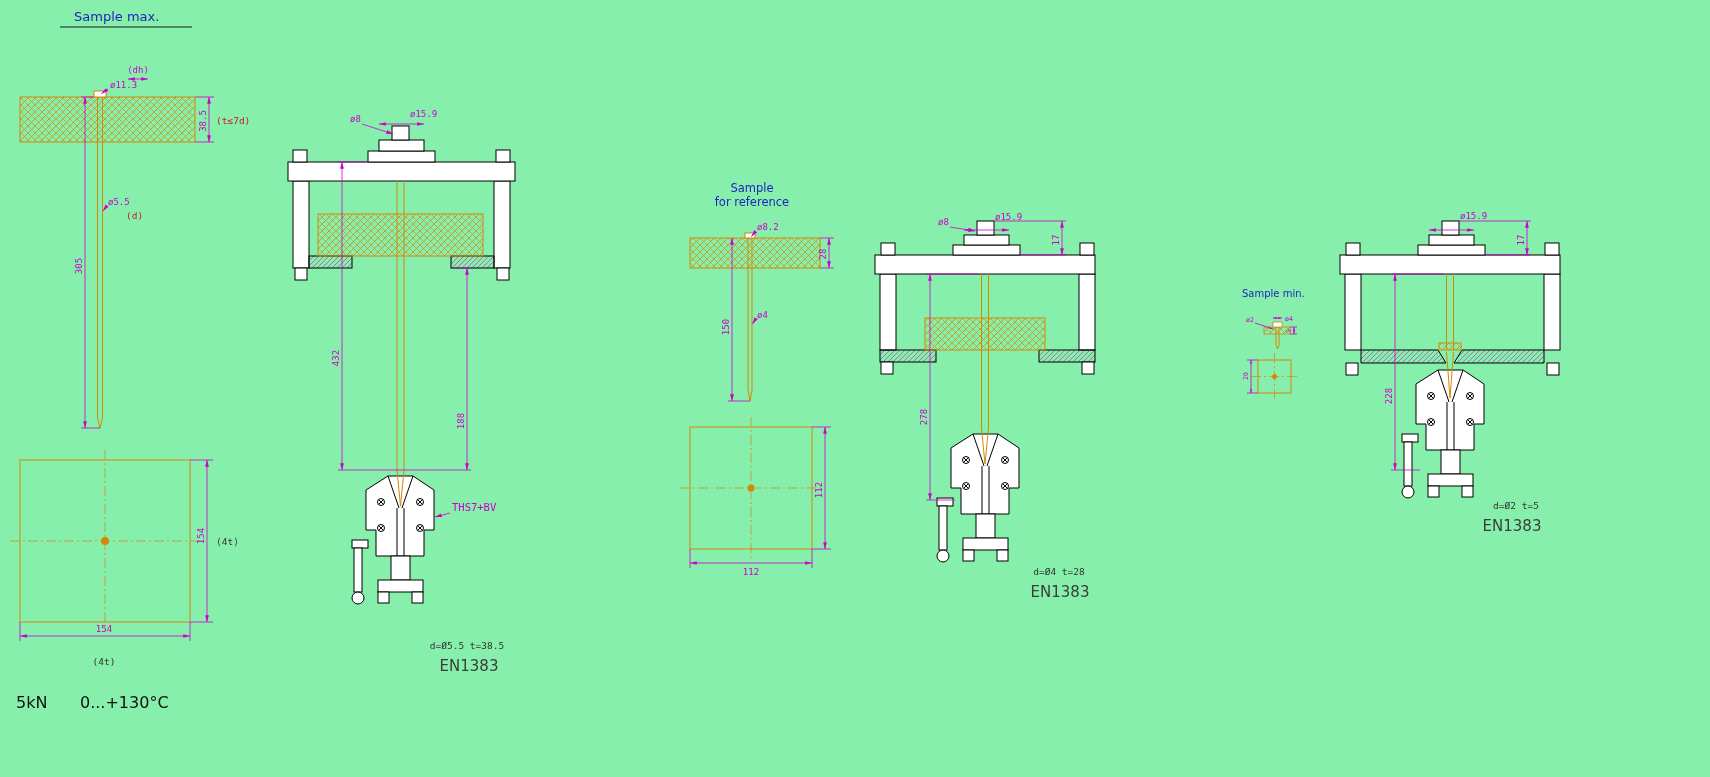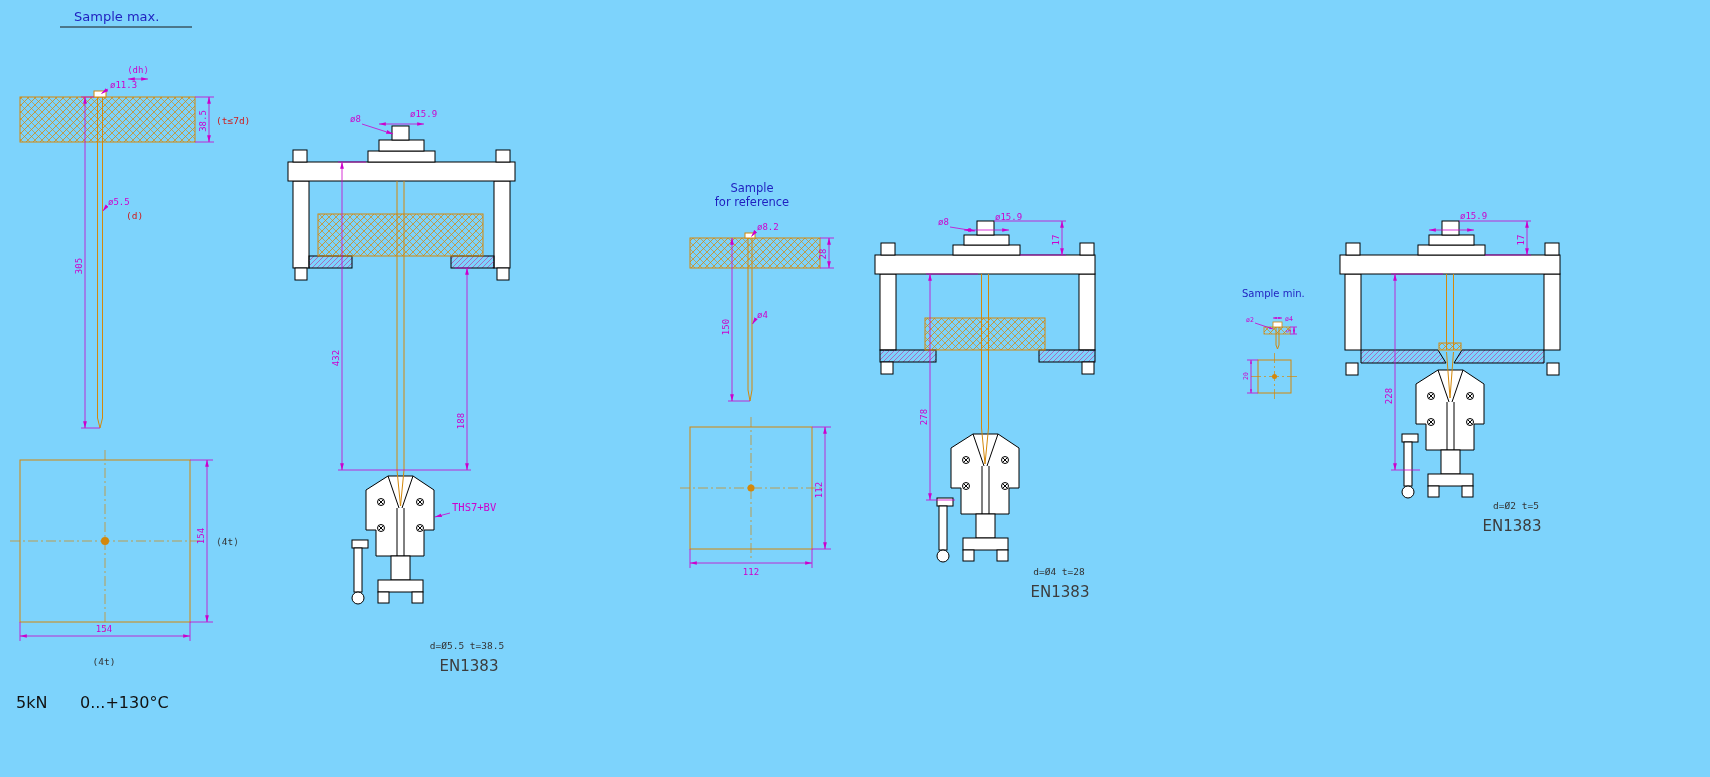--- a/index.html
+++ b/index.html
@@ -1,16 +1,16 @@
 <!DOCTYPE html>
 <html><head>
 <meta charset="utf-8">
 <style>
   html,body { margin:0; padding:0; background:#ffffff; }
-  .canvas { position:relative; width:1710px; height:777px; background:#7dd3fc; overflow:hidden;
+  .canvas { position:relative; width:1710px; height:777px; background:#86efac; overflow:hidden;
             font-family:"DejaVu Sans", sans-serif; }
   svg { display:block; }
   svg text { font-family:"DejaVu Sans Mono", monospace; }
   .dimt  { fill:#cc00cc; font-size:9px; }
   .dimt6 { fill:#cc00cc; font-size:6.5px; }
   .red   { fill:#cc2020; font-size:9.5px; }
   .blue  { fill:#1f1fbf; font-family:"DejaVu Sans", sans-serif; font-size:11.5px; }
   .note  { fill:#333333; font-size:9.5px; }
   .spec  { fill:#333333; font-size:9.5px; }
   .std   { fill:#3c3c3c; font-size:15px; font-family:"DejaVu Sans", sans-serif; }

